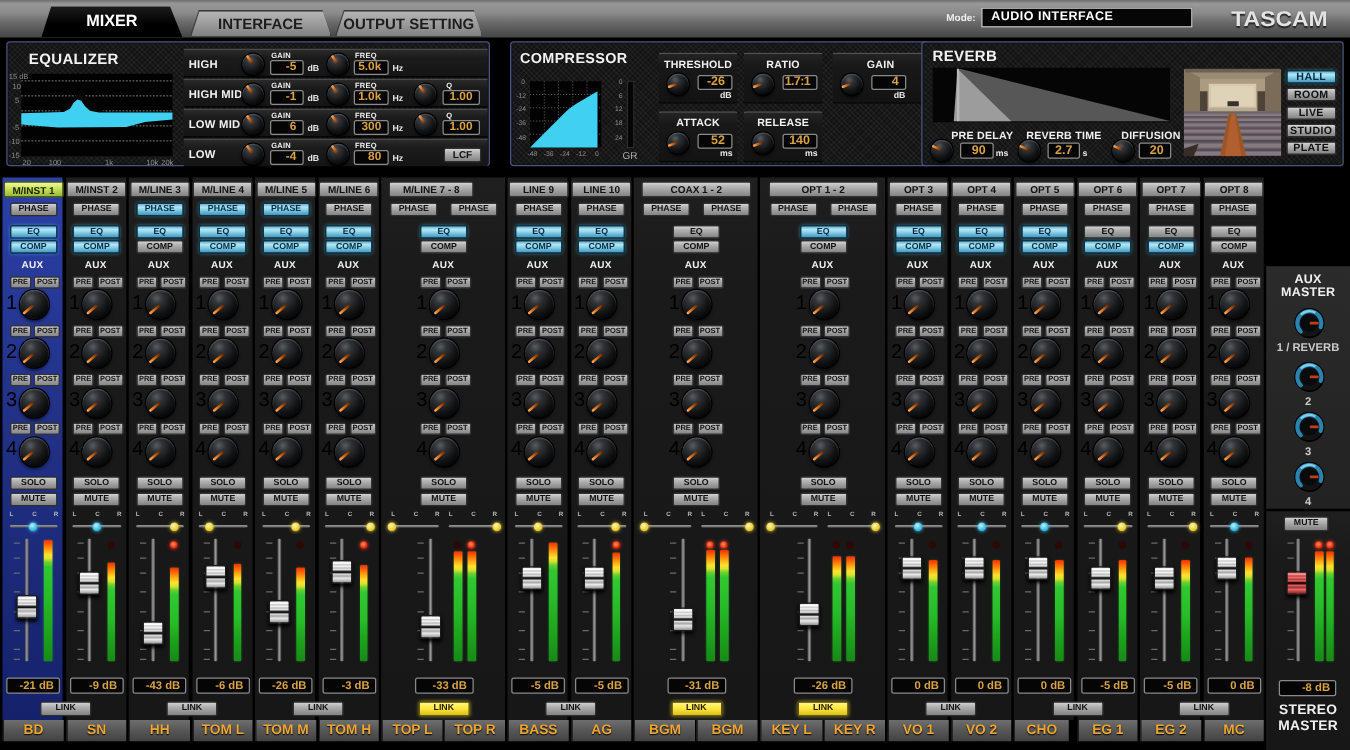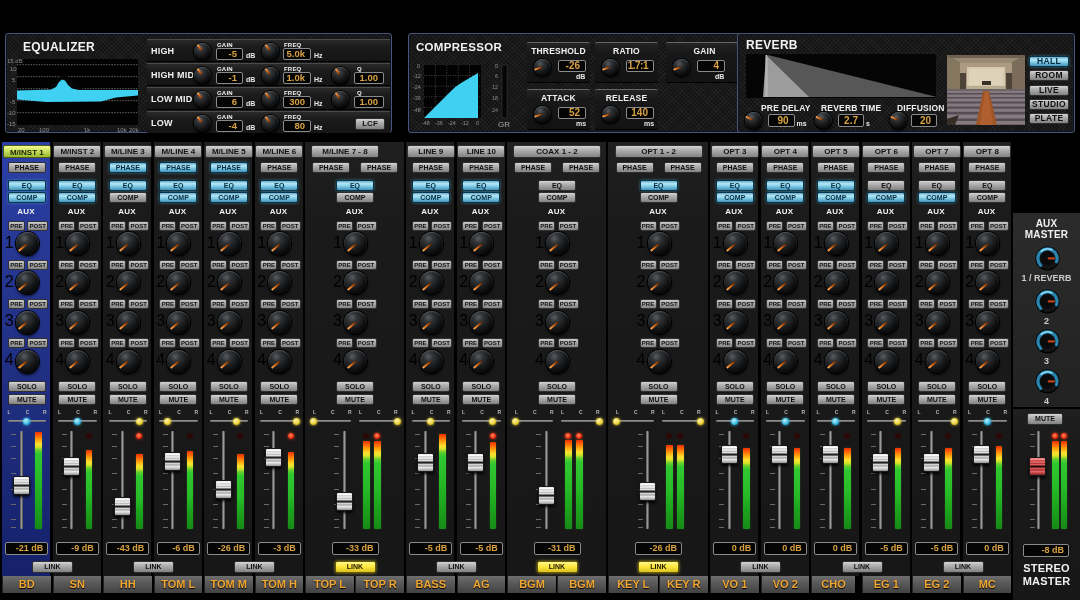--- a/index.html
+++ b/index.html
@@ -66,20 +66,32 @@
 .dbbox{height:13px;background:#050505;border:1px solid #8a8a8a;border-radius:2px;
  color:#d8a243;font-size:9px;font-weight:bold;text-align:right;line-height:11px;padding-right:4px;}
 .cname{top:576px;height:17px;background:linear-gradient(180deg,#6e6e6e,#585858 45%,#424242);
  color:#f0a632;font-weight:bold;font-size:11px;text-align:center;line-height:17px;border-left:1px solid #222;
  text-shadow:0 1px 1px #000;}
 .rpanel{left:1013px;width:67px;background:linear-gradient(180deg,#2b2b2b,#222);}
 .wlabel{color:#cbcbcb;font-size:9px;font-weight:bold;text-align:center;white-space:nowrap;}
 
 </style></head><body>
 <div id="root">
+<div id="topbar">
+<div id="tab-mixer" class="tab">MIXER</div>
+<div class="tab tab-i" style="left:152px;width:113px">
+        <b style="position:absolute;left:1px;top:1px;right:1px;bottom:0;clip-path:polygon(6.5px 0,106px 0,112px 20px,0 20px);background:linear-gradient(180deg,#b6b6b6,#999 55%,#808080);font-weight:bold">INTERFACE</b>
+      </div>
+<div class="tab tab-i" style="left:268px;width:118px">
+        <b style="position:absolute;left:1px;top:1px;right:1px;bottom:0;clip-path:polygon(6.5px 0,111px 0,117px 20px,0 20px);background:linear-gradient(180deg,#b6b6b6,#999 55%,#808080);font-weight:bold">OUTPUT SETTING</b>
+      </div>
+<div id="mode-lbl">Mode:</div>
+<div id="mode-box">AUDIO INTERFACE</div>
+<div id="tascam">TASCAM</div>
+</div>
 <div class="panel" style="left:5px;width:387px">
 <div class="ptitle" style="left:17.0px;top:6.0px;font-size:12px;">EQUALIZER</div>
 <svg style="left:0px;top:23px" width="145" height="76" viewBox="0 0 145 76">
 <rect x="11" y="2" width="121" height="66" fill="#020202"></rect>
 <g stroke="#8e8e8e" stroke-width="0.7" stroke-dasharray="1.5,1.2">
 <line x1="11" y1="7.7" x2="132" y2="7.7"></line>
           <line x1="11" y1="19.7" x2="132" y2="19.7"></line>
 <line x1="11" y1="31.7" x2="132" y2="31.7"></line>
           <line x1="11" y1="43.7" x2="132" y2="43.7"></line>
 <line x1="11" y1="55.7" x2="132" y2="55.7"></line>

